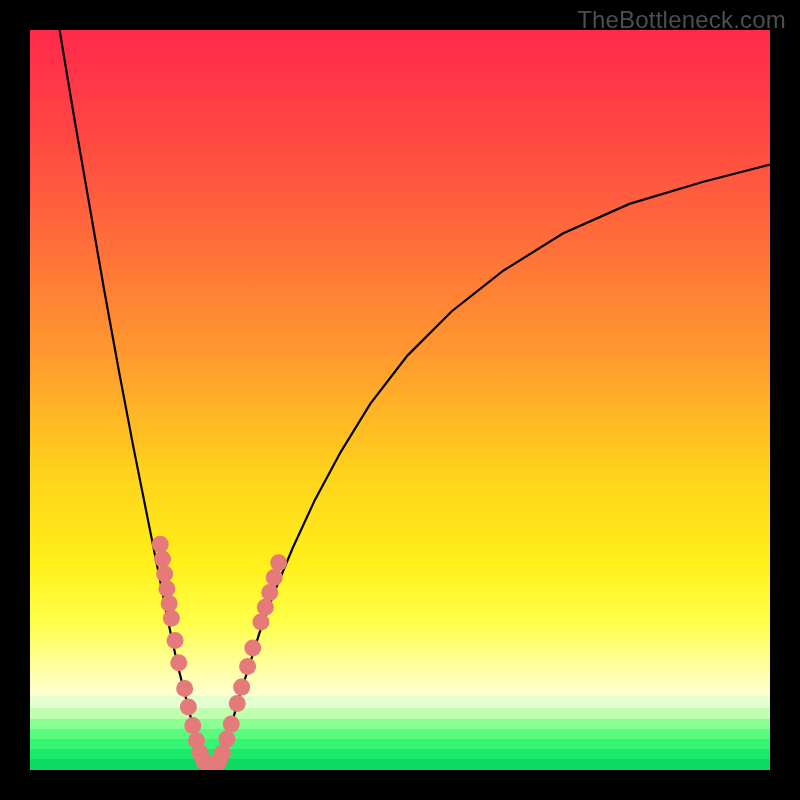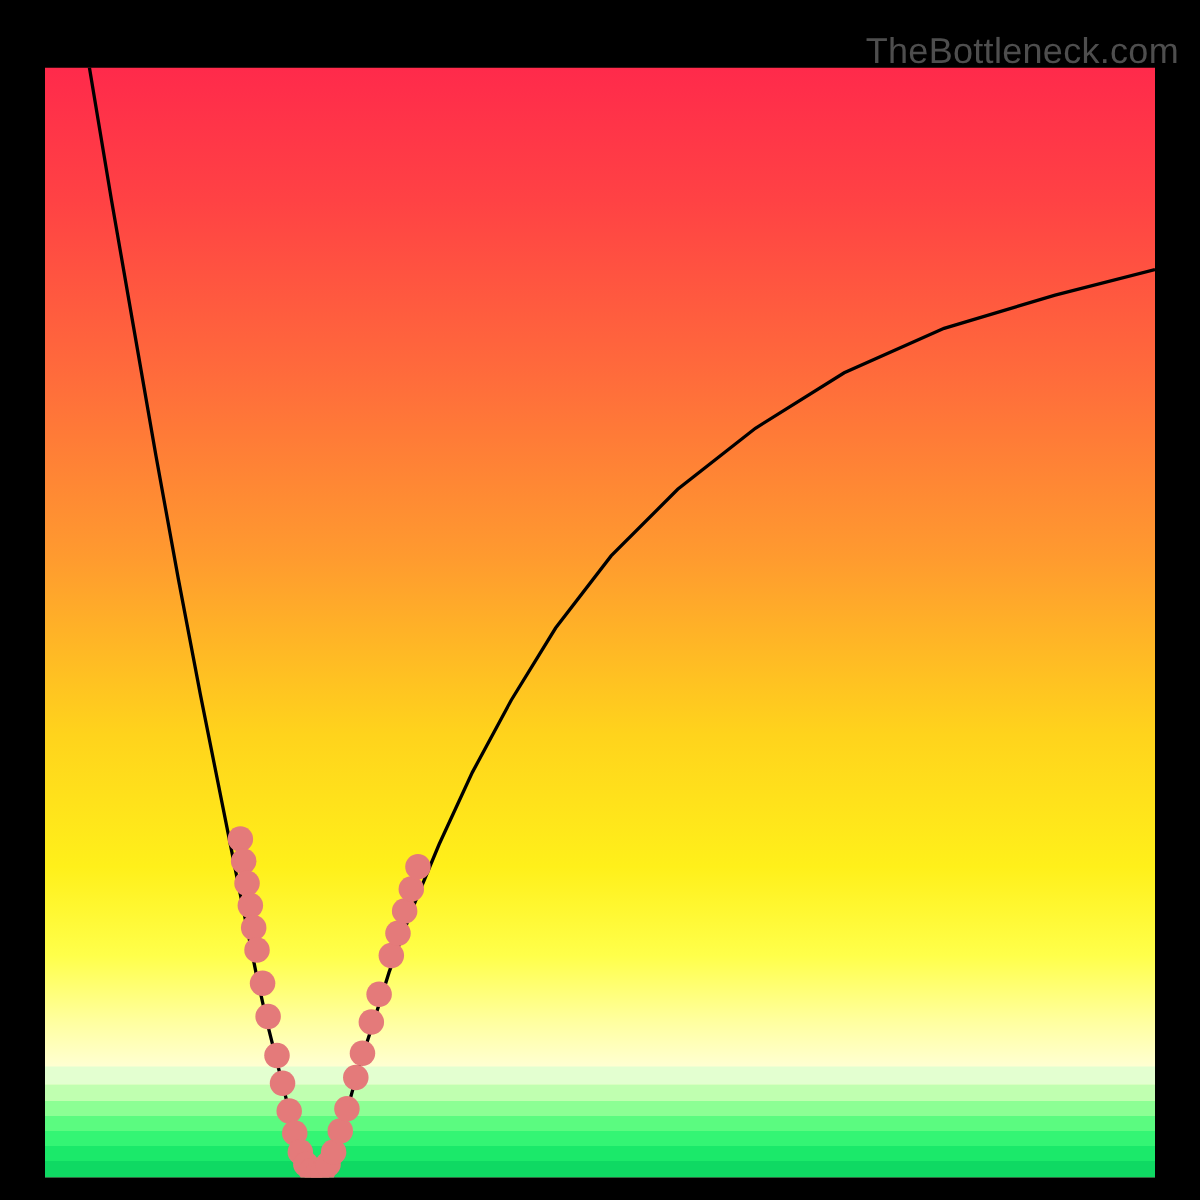--- a/index.html
+++ b/index.html
@@ -6,21 +6,21 @@
     margin: 0;
     padding: 0;
     width: 800px;
     height: 800px;
     overflow: hidden;
     background: #000;
     font-family: Arial, Helvetica, sans-serif;
   }
   .frame {
     position: absolute;
-    left: 0; top: 15px;
+    left: 0; top: 0;
     width: 800px; height: 712px;
     background: #000;
   }
   .plot-area {
     position: absolute;
     left: 30px;
     top: 30px;
     width: 740px;
     height: 740px;
     overflow: hidden;

